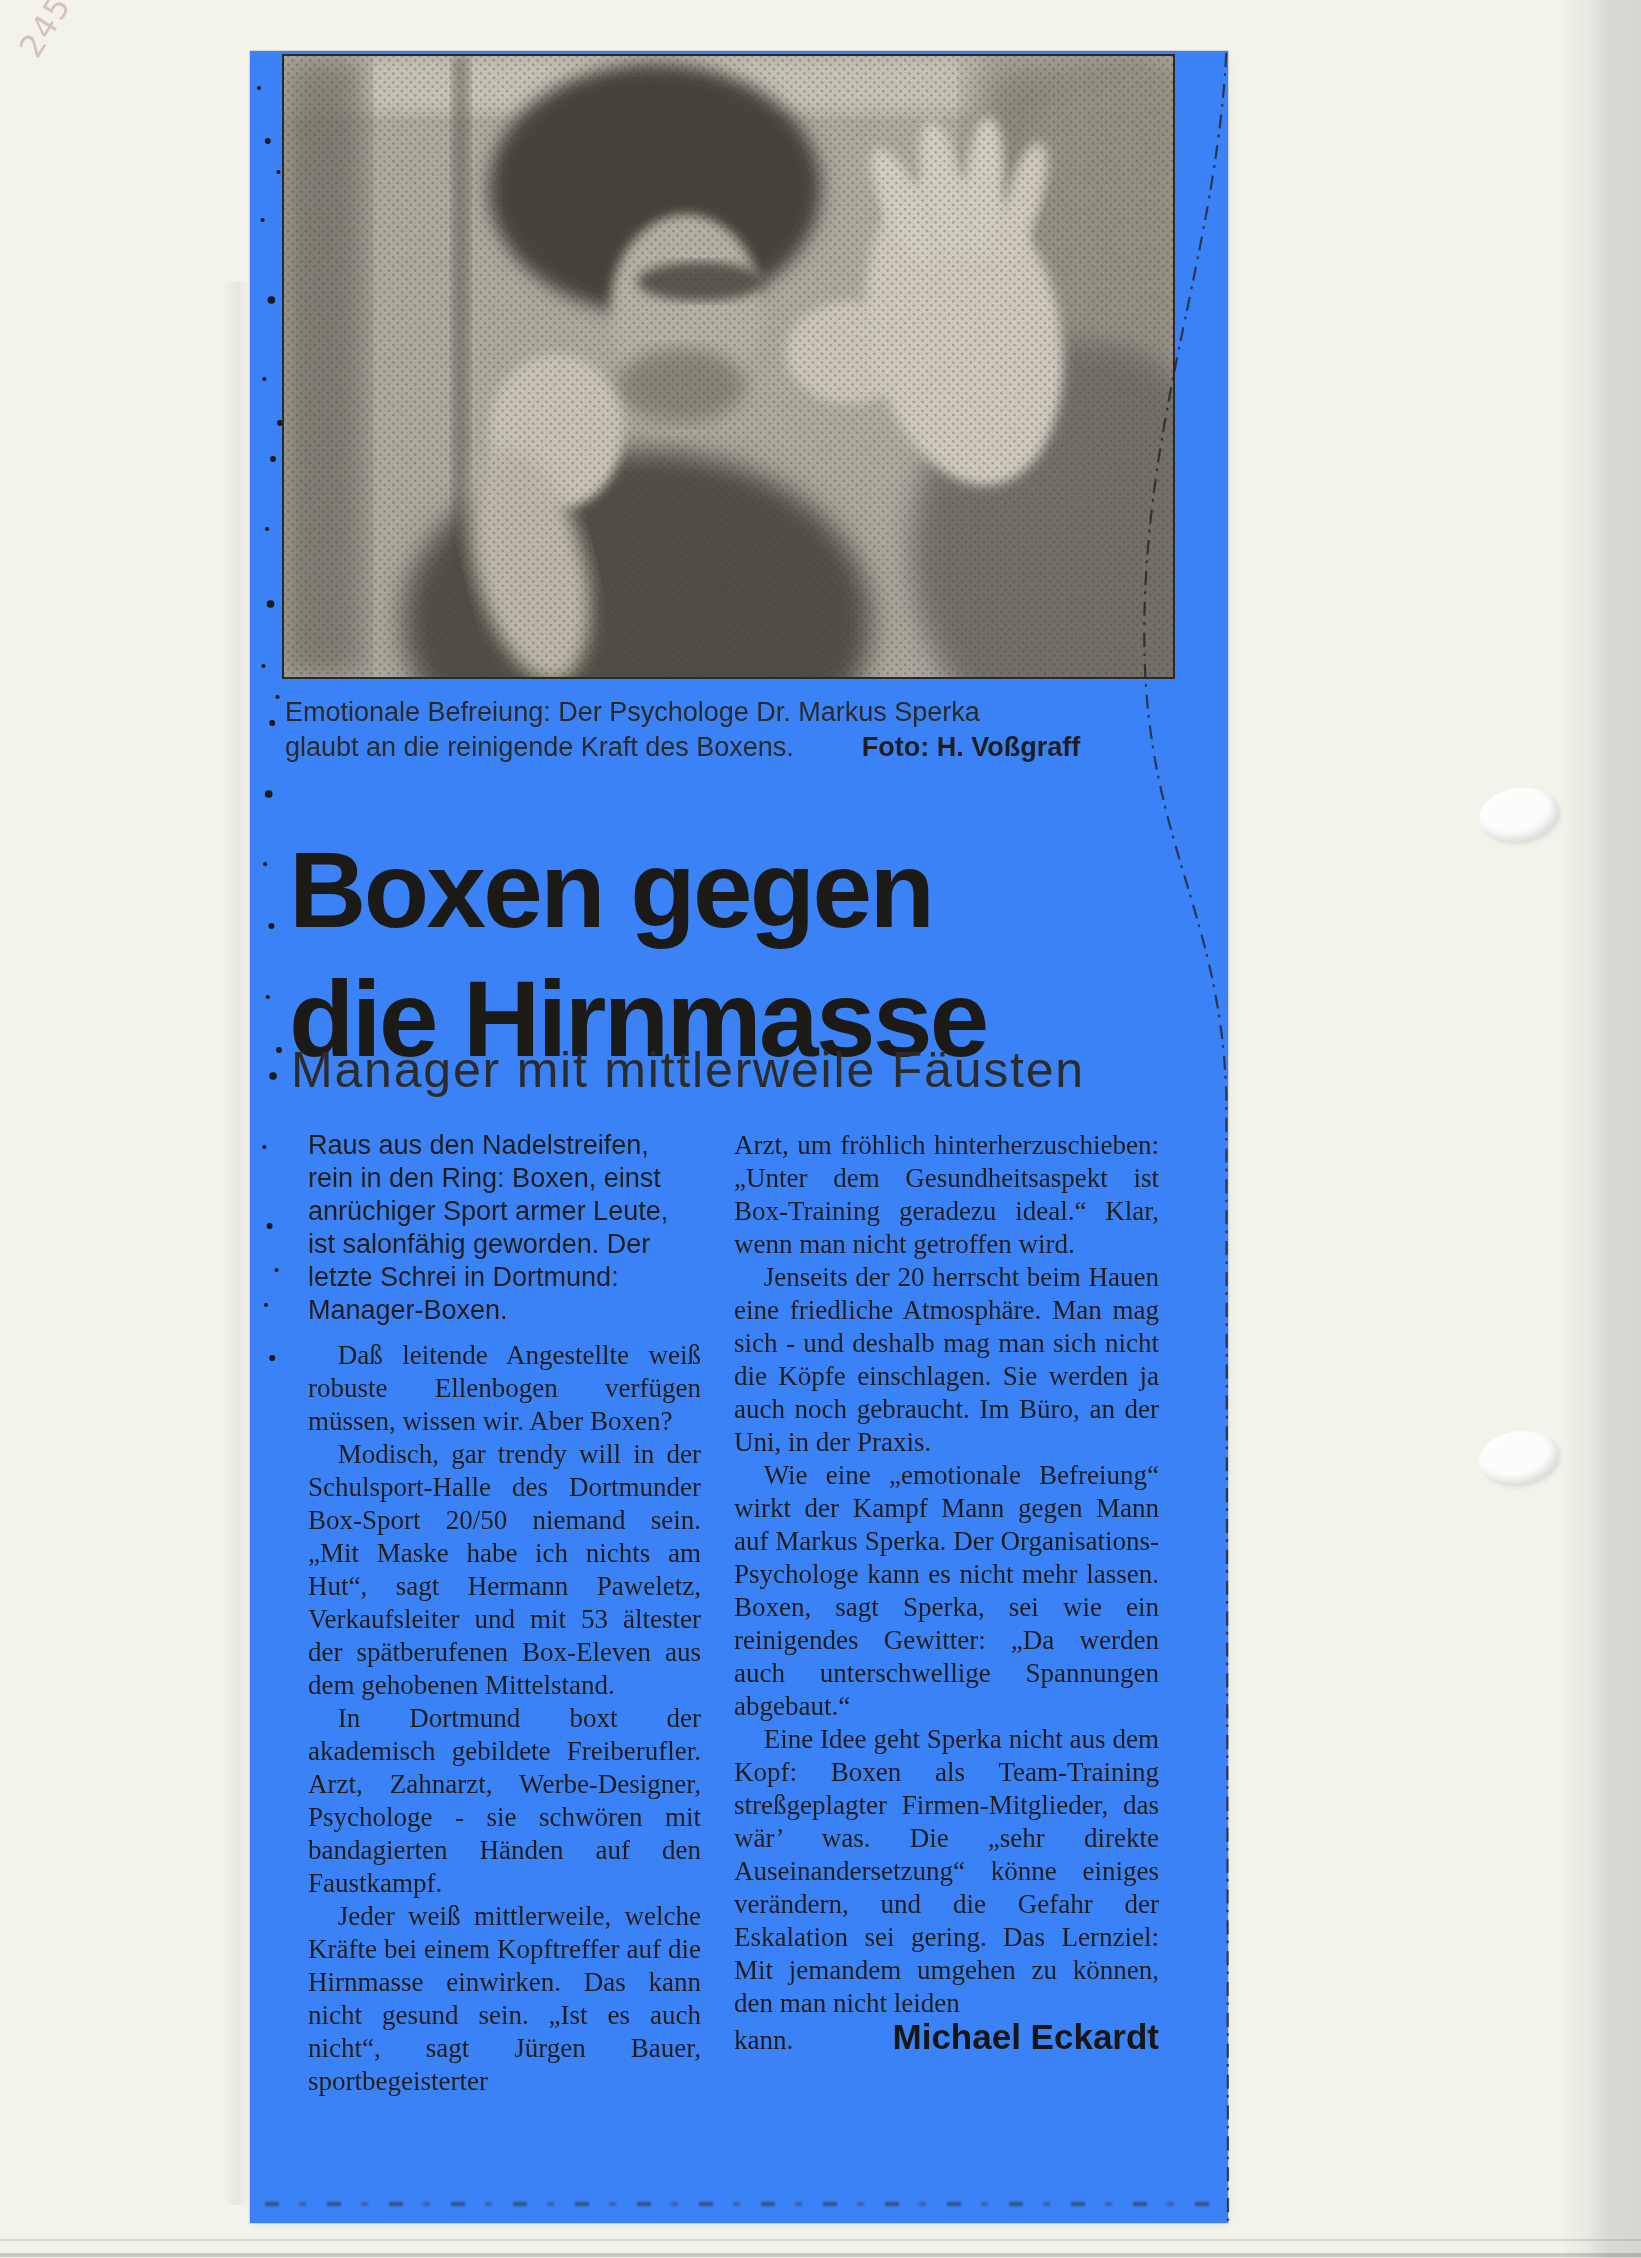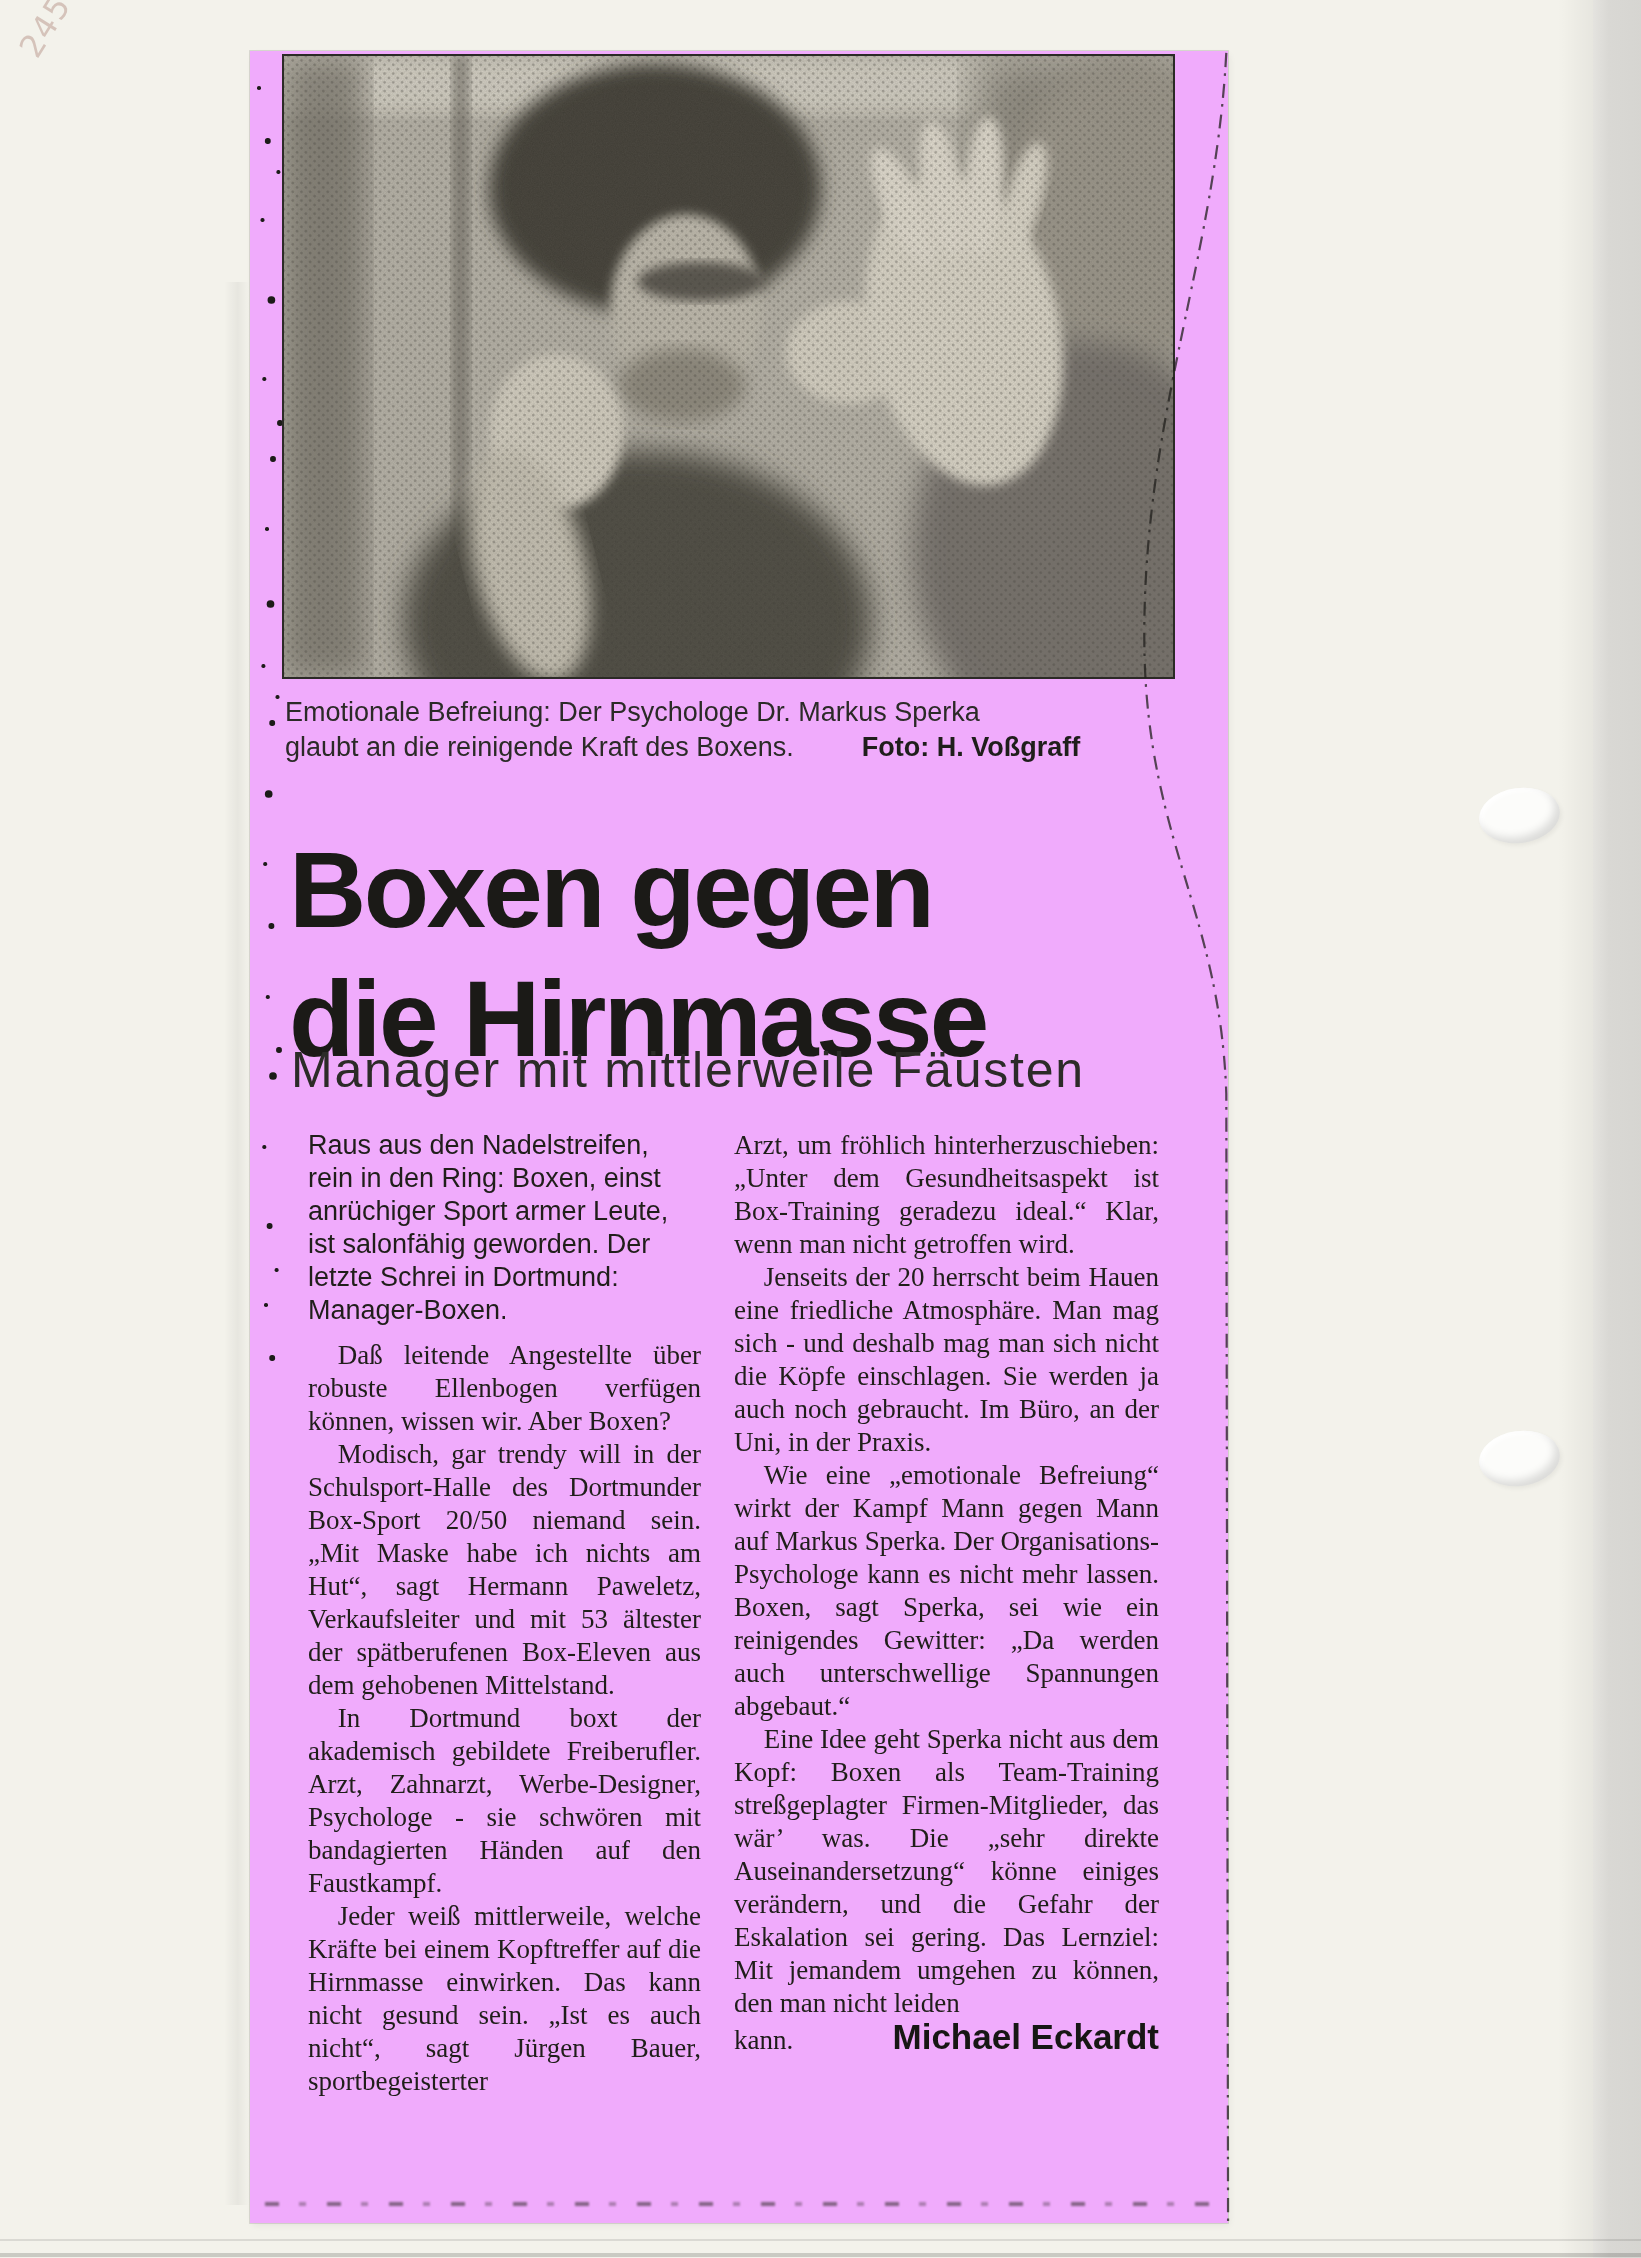--- a/index.html
+++ b/index.html
@@ -12,21 +12,21 @@
   .scan-strip{position:absolute;top:0;right:0;width:49px;height:100%;
     background:linear-gradient(90deg,#e4e3df 0,#d9d8d4 16px,#d6d5d1 100%);}
   .page-right-shade{position:absolute;top:0;right:49px;width:35px;height:100%;
     background:linear-gradient(90deg,rgba(0,0,0,0) 0,rgba(0,0,0,.05) 100%);}
   
   .corner-note{position:absolute;left:12.4px;top:7px;
     font-family:"DejaVu Sans", sans-serif;font-size:32px;
     color:rgba(150,95,85,.32);transform:rotate(-58deg);letter-spacing:1.8px;}
   
   .clipping{position:absolute;left:250px;top:51px;width:978px;height:2172px;
-    background:#f0abfc;
+    background:#3b82f6;
     box-shadow:0 0 0 0.9px rgba(120,118,110,.25), 1.8px 2.6px 7px rgba(0,0,0,.06);}
   
   .speckles{position:absolute;left:7px;top:35px;width:3.5px;height:3.5px;border-radius:50%;
     background:#1c1b18;
     box-shadow:
       8.8px 53px 0 0.9px #1c1b18, 3.5px 132px 0 0 #1c1b18, 12.4px 212px 0 1.8px #1c1b18,
       5.3px 291px 0 0 #1c1b18, 14px 371px 0 0.9px #1c1b18, 8px 441px 0 0 #1c1b18,
       11.5px 516px 0 1.8px #1c1b18, 4.4px 578px 0 0 #1c1b18, 13.2px 635px 0 0.9px #1c1b18,
       9.7px 706px 0 1.8px #1c1b18, 6.2px 776px 0 0 #1c1b18, 12.4px 838px 0 0.9px #1c1b18,
       8.8px 909px 0 0 #1c1b18, 14px 988px 0 1.8px #1c1b18, 5.3px 1059px 0 0 #1c1b18,
@@ -150,21 +150,21 @@
 
     <div class="headline">
       <div>Boxen gegen</div>
       <div>die Hirnmasse</div>
     </div>
 
     <div class="subhead">Manager mit mittlerweile Fäusten</div>
 
     <div class="col col-left">
       <p class="lede">Raus aus den Nadelstreifen, rein in den Ring: Boxen, einst anrüchiger Sport armer Leute, ist salonfähig geworden. Der letzte Schrei in Dortmund: Manager-Boxen.</p>
-      <p class="indent">Daß leitende Angestellte über robuste Ellenbogen verfügen können, wissen wir. Aber Boxen?</p>
+      <p class="indent">Daß leitende Angestellte weiß robuste Ellenbogen verfügen müssen, wissen wir. Aber Boxen?</p>
       <p class="indent">Modisch, gar trendy will in der Schulsport-Halle des Dortmunder Box-Sport 20/50 niemand sein. „Mit Maske habe ich nichts am Hut“, sagt Hermann Paweletz, Verkaufsleiter und mit 53 ältester der spätberufenen Box-Eleven aus dem gehobenen Mittelstand.</p>
       <p class="indent">In Dortmund boxt der akademisch gebildete Freiberufler. Arzt, Zahnarzt, Werbe-Designer, Psychologe - sie schwören mit bandagierten Händen auf den Faustkampf.</p>
       <p class="indent">Jeder weiß mittlerweile, welche Kräfte bei einem Kopftreffer auf die Hirnmasse einwirken. Das kann nicht gesund sein. „Ist es auch nicht“, sagt Jürgen Bauer, sportbegeisterter</p>
     </div>
 
     <div class="col col-right">
       <p>Arzt, um fröhlich hinterherzuschieben: „Unter dem Gesundheitsaspekt ist Box-Training geradezu ideal.“ Klar, wenn man nicht getroffen wird.</p>
       <p class="indent">Jenseits der 20 herrscht beim Hauen eine friedliche Atmosphäre. Man mag sich - und deshalb mag man sich nicht die Köpfe einschlagen. Sie werden ja auch noch gebraucht. Im Büro, an der Uni, in der Praxis.</p>
       <p class="indent">Wie eine „emotionale Befreiung“ wirkt der Kampf Mann gegen Mann auf Markus Sperka. Der Organisations-Psychologe kann es nicht mehr lassen. Boxen, sagt Sperka, sei wie ein reinigendes Gewitter: „Da werden auch unterschwellige Spannungen abgebaut.“</p>
       <p class="indent">Eine Idee geht Sperka nicht aus dem Kopf: Boxen als Team-Training streßgeplagter Firmen-Mitglieder, das wär’ was. Die „sehr direkte Auseinandersetzung“ könne einiges verändern, und die Gefahr der Eskalation sei gering. Das Lernziel: Mit jemandem umgehen zu können, den man nicht leiden</p>

